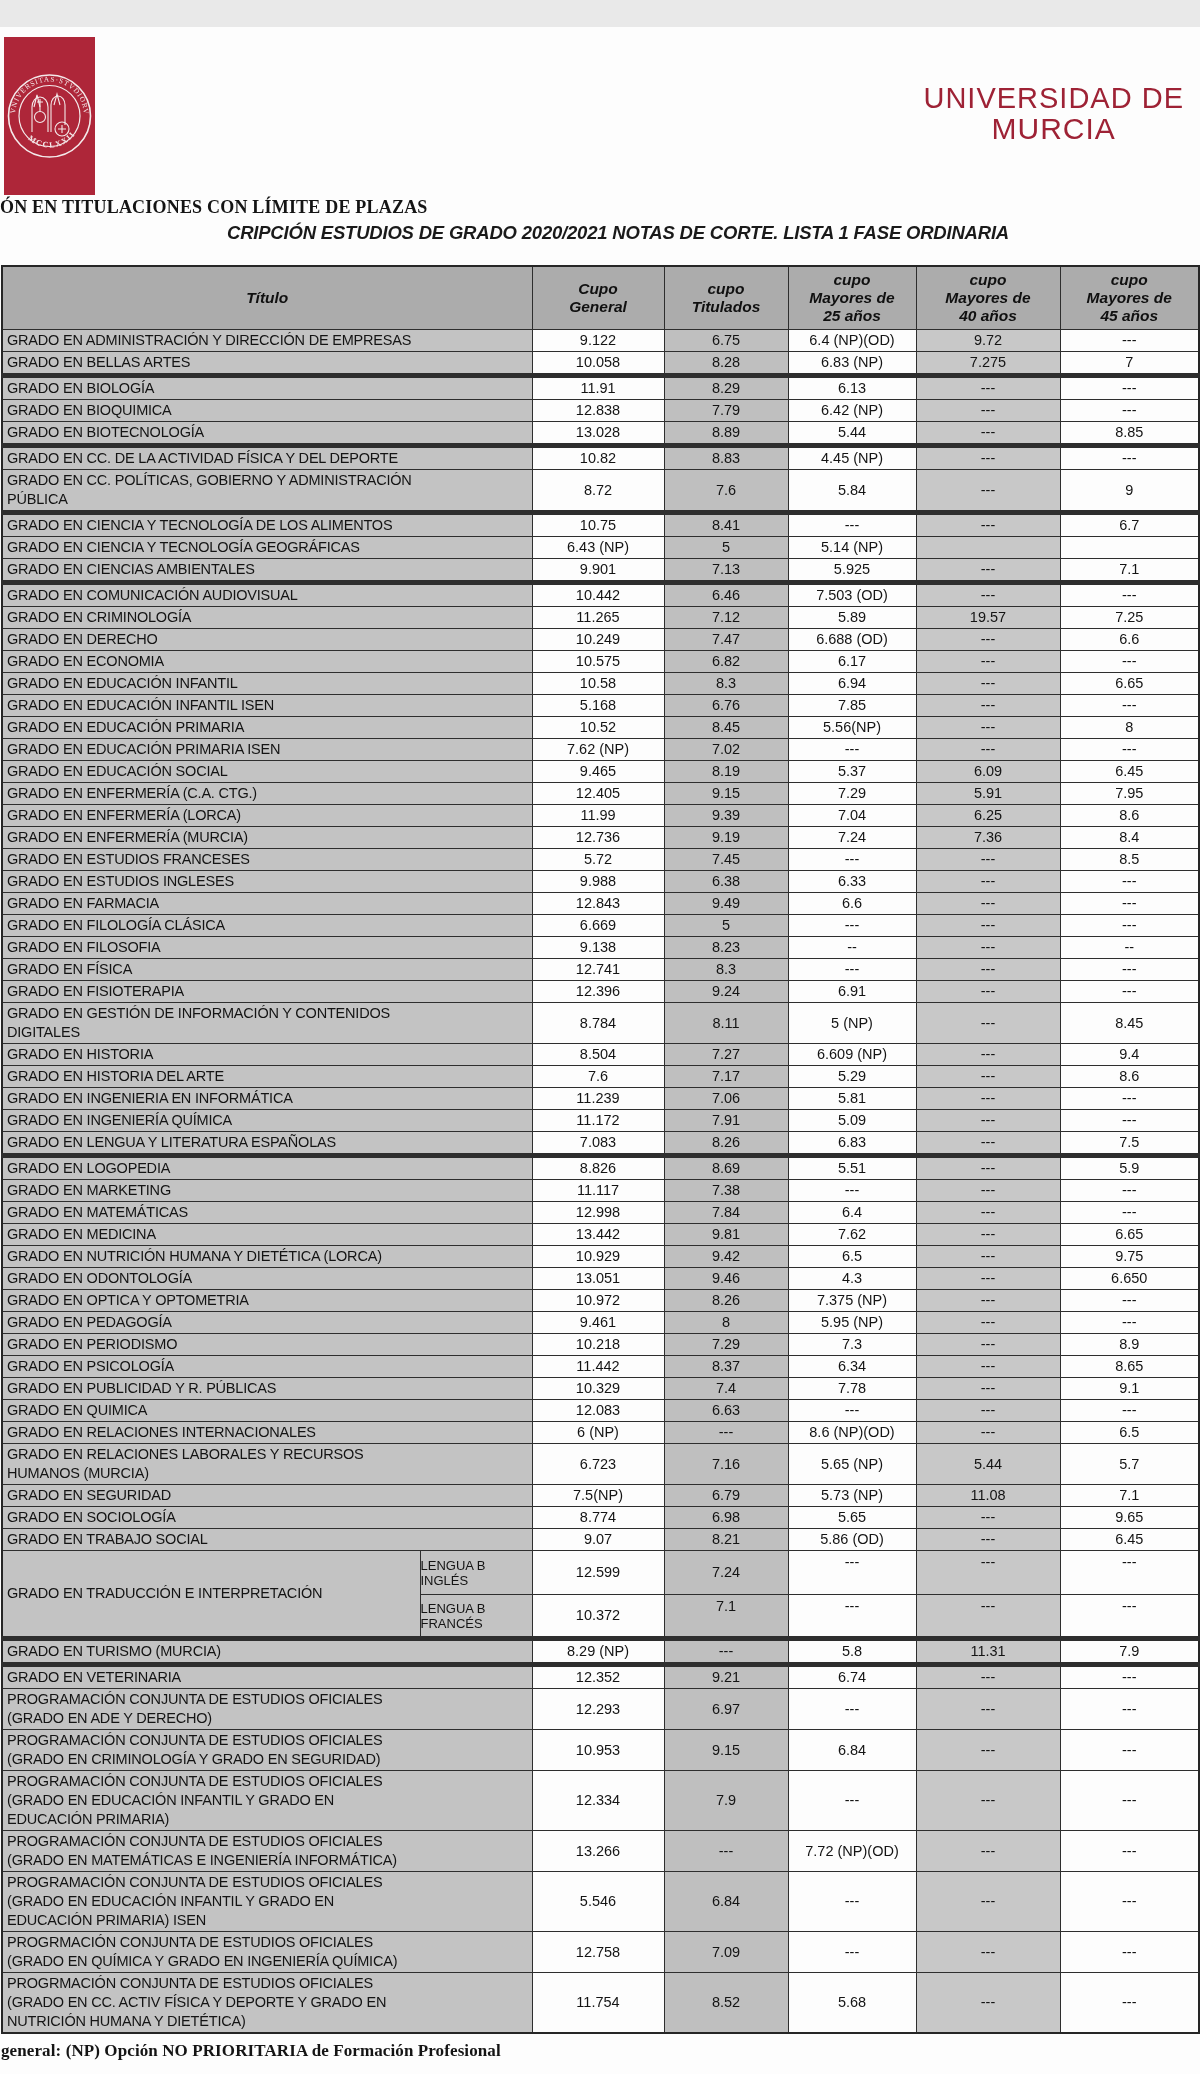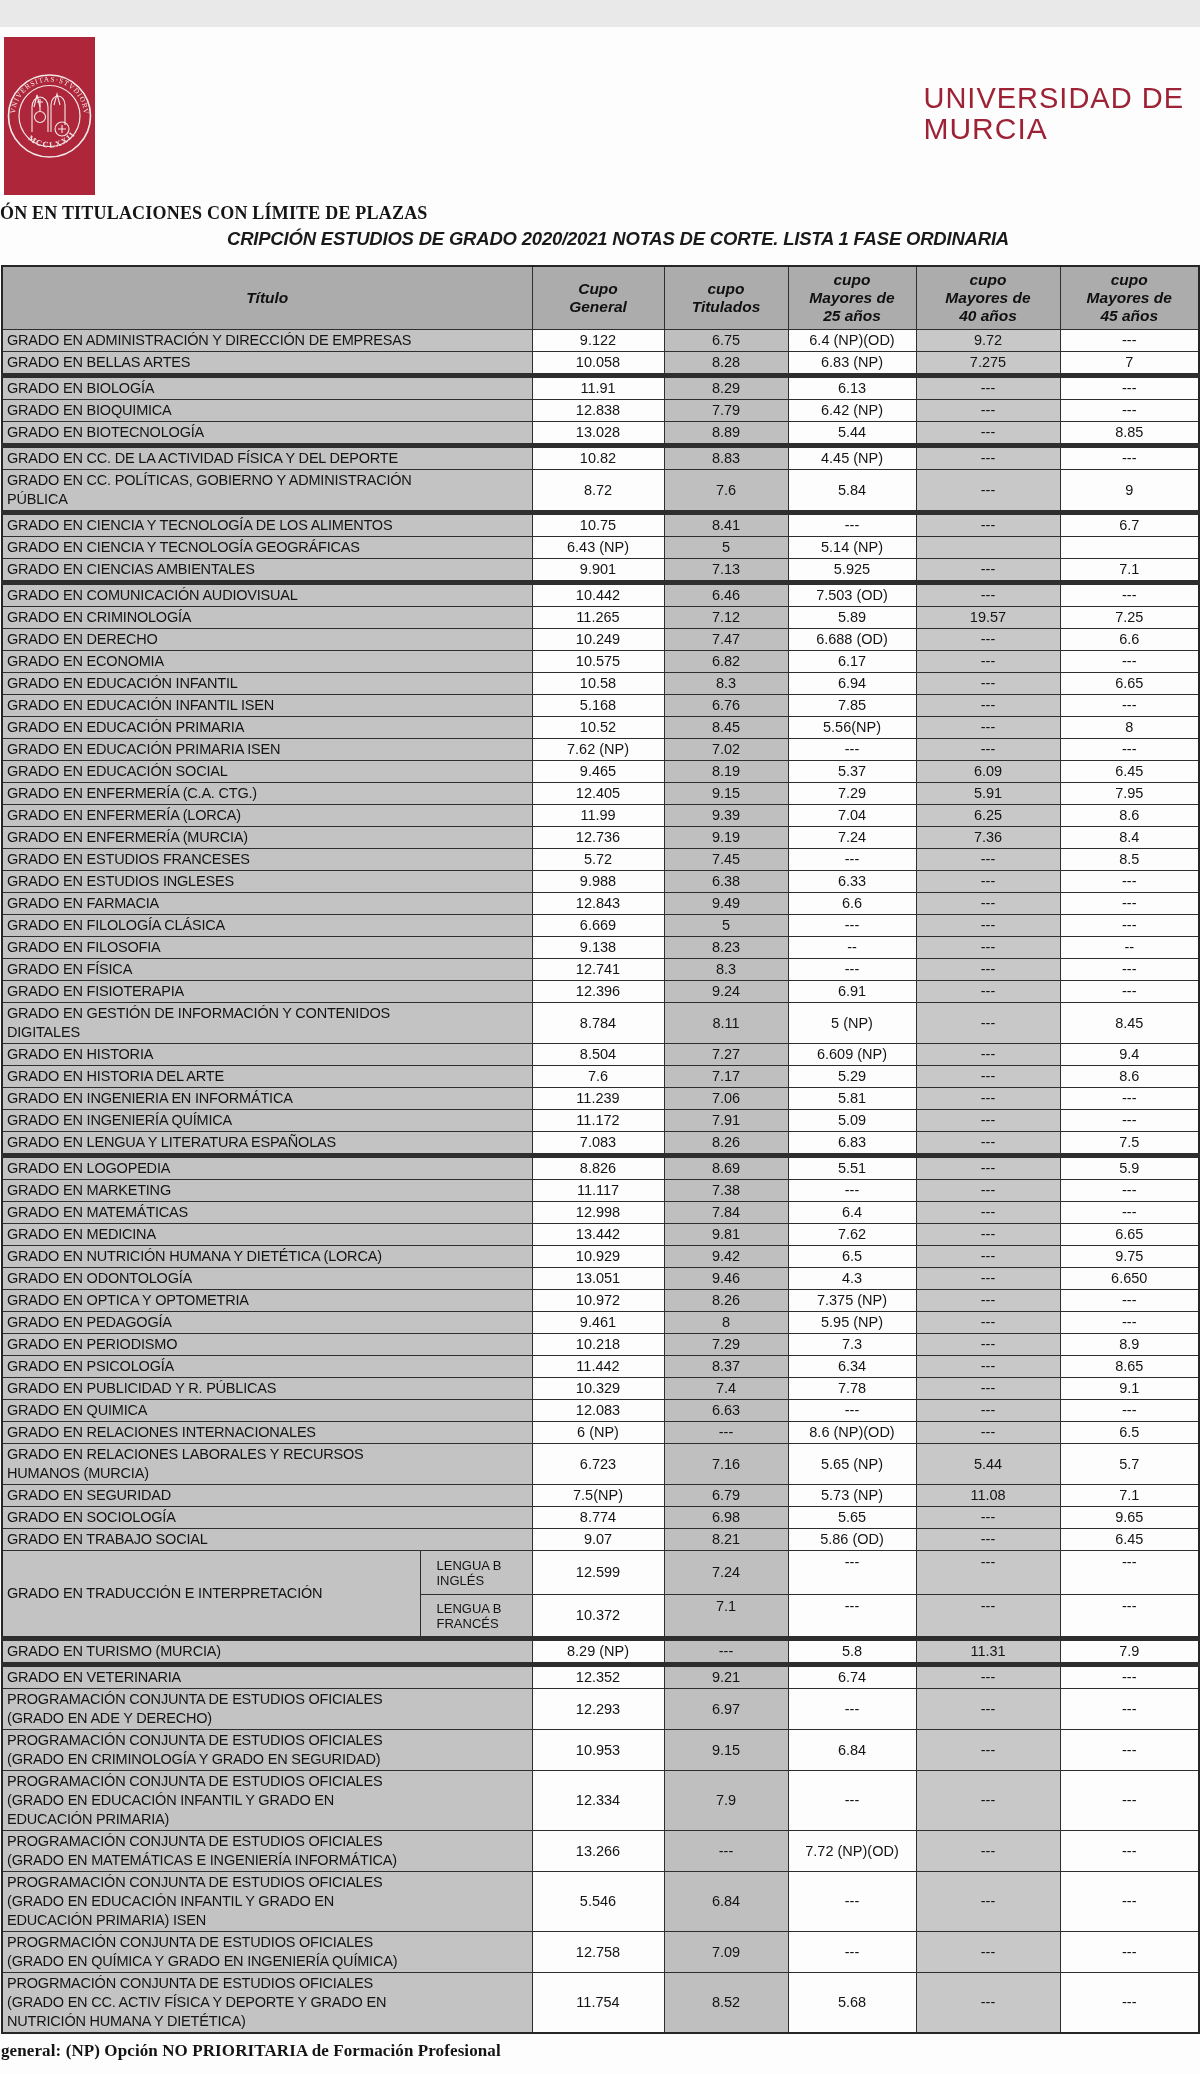--- a/index.html
+++ b/index.html
@@ -10,25 +10,25 @@
     color:#111;
   }
   .top-strip {
     position:absolute; top:0; left:0; width:1200px; height:27px;
     background:#e9e9e9; border-bottom:1px solid #d6d6d6;
   }
   .page { position:absolute; top:27px; left:0; width:1200px; height:2047px; background:#fdfdfd; }
 
   .logo { position:absolute; left:4px; top:10px; width:91px; height:158px; }
 
-  .wordmark { position:absolute; right:16px; top:56px; text-align:left; color:#9e2235; line-height:1.05; }
+  .wordmark { position:absolute; right:16px; top:56px; text-align:center; color:#9e2235; line-height:1.05; }
   .wm1 { font-size:29px; font-weight:400; letter-spacing:1px; }
   .wm2 { font-size:30px; font-weight:400; letter-spacing:1px; }
 
-  .doc-titles { position:absolute; left:0; top:176px; width:1009px; }
+  .doc-titles { position:absolute; left:0; top:170px; width:1009px; }
   .t1 { font-family:"Liberation Serif", serif; font-weight:700; font-size:18px; letter-spacing:0.2px; color:#141414; }
   .t2 { font-family:"Liberation Sans", sans-serif; font-weight:700; font-style:italic; font-size:18.5px; margin-top:4px; letter-spacing:-0.2px; color:#1a1a1a;text-align:right; }
 
   .table-wrap { position:absolute; left:1px; top:238px; width:1197px; }
 
   table.grades {
     border-collapse:collapse; table-layout:fixed; width:1197px;
     border:2px solid #262626;
   }
   table.grades th, table.grades td { border:1.6px solid #2e2e2e; overflow:hidden; }
@@ -49,21 +49,21 @@
   td.v0 { background:#fdfdfd; }
   td.v1 { background:#bfbfbf; }
   td.v2 { background:#fdfdfd; }
   td.v3 { background:#c8c8c8; }
   td.v4 { background:#fdfdfd; }
 
   tr.thick td { border-top-width:5px;margin-top:31px; }
 
   td.sublabel {
     background:#c3c3c3; font-size:13px; line-height:15px;
-    white-space:pre-line; vertical-align:middle; padding-left:16px;
+    white-space:pre-line; vertical-align:middle; padding-left:0;
   }
   tr.subrow { height:44px; }
   td.subtop { vertical-align:top; padding-top:2px; }
 
   .footnotes {
     margin-top:5px; font-family:"Liberation Serif", serif;
     font-weight:700; font-size:17px; line-height:23px; color:#141414;
     letter-spacing:0.1px;
   }
 </style>

